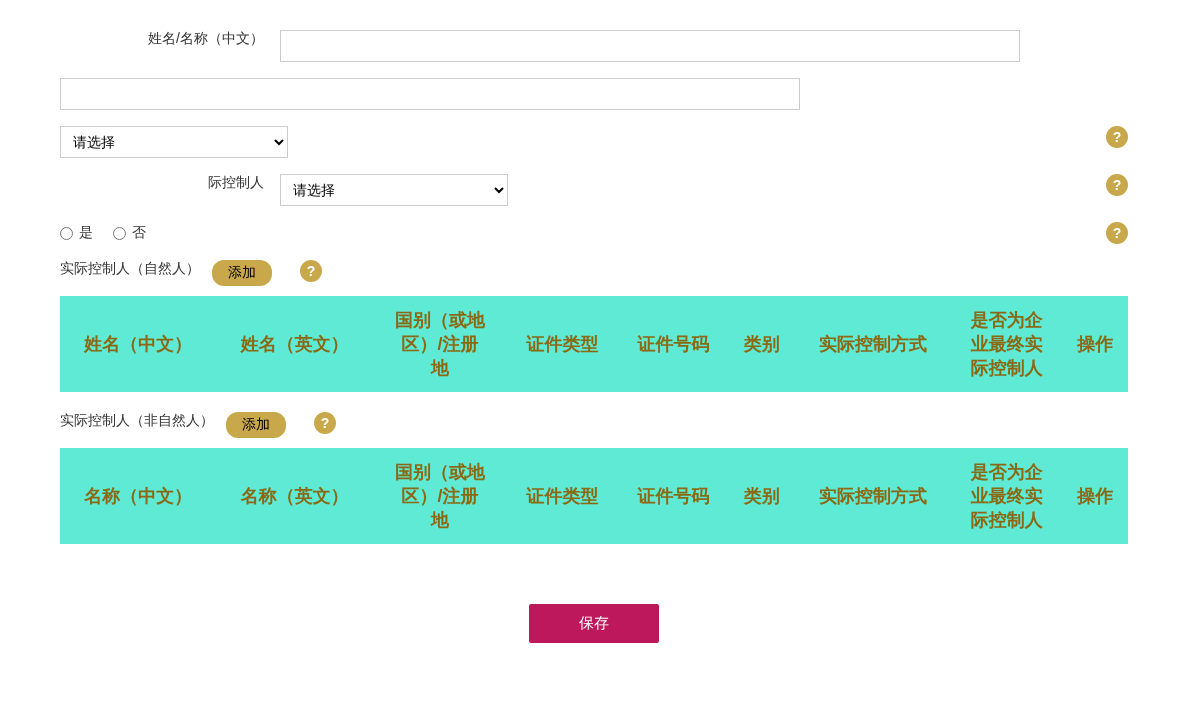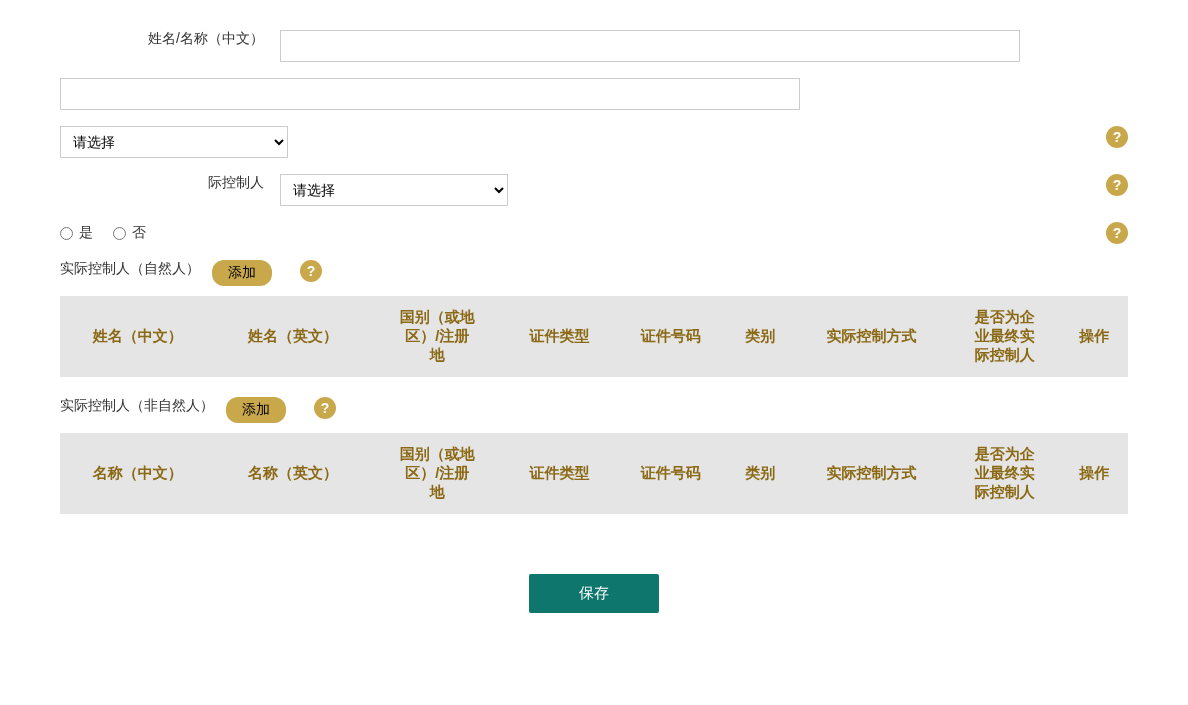--- a/index.html
+++ b/index.html
@@ -116,39 +116,39 @@
     }
 
     
     .data-table {
       width: 100%;
       border-collapse: collapse;
       margin-bottom: 20px;
     }
 
     .data-table th {
-      background: #e5e5e5;
+      background: #5eead4;
       color: #8b6914;
       font-weight: bold;
-      font-size: 15px;
+      font-size: 18px;
       padding: 12px 8px;
       border: none;
     }
 
     
     .bottom-buttons {
       display: flex;
       justify-content: center;
       gap: 40px;
       margin-top: 40px;
       padding-top: 20px;
     }
 
     .action-btn {
-      background: #0f766e;
+      background: #be185d;
       color: #fff;
       border: none;
       padding: 10px 50px;
       font-size: 15px;
       cursor: pointer;
       border-radius: 2px;
     }
 
     .section-help {
       margin-left: auto;

